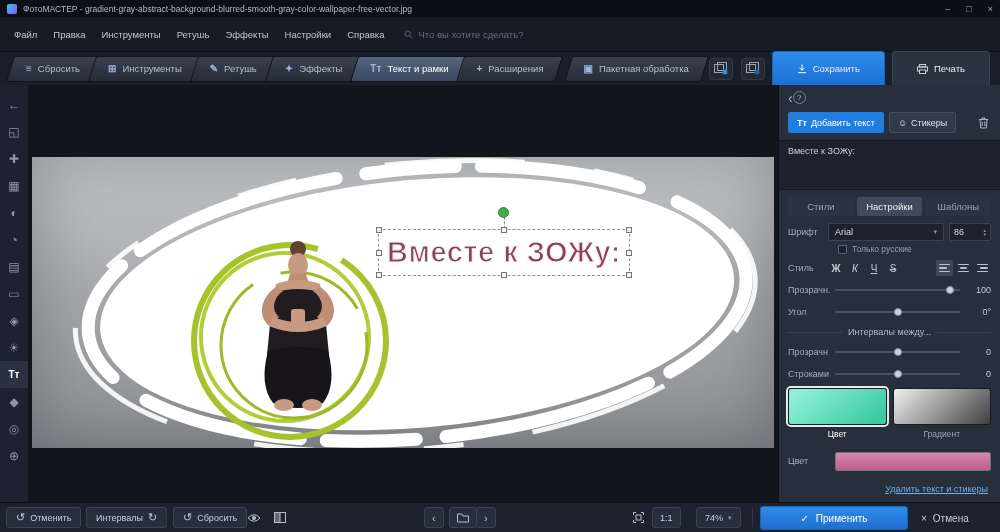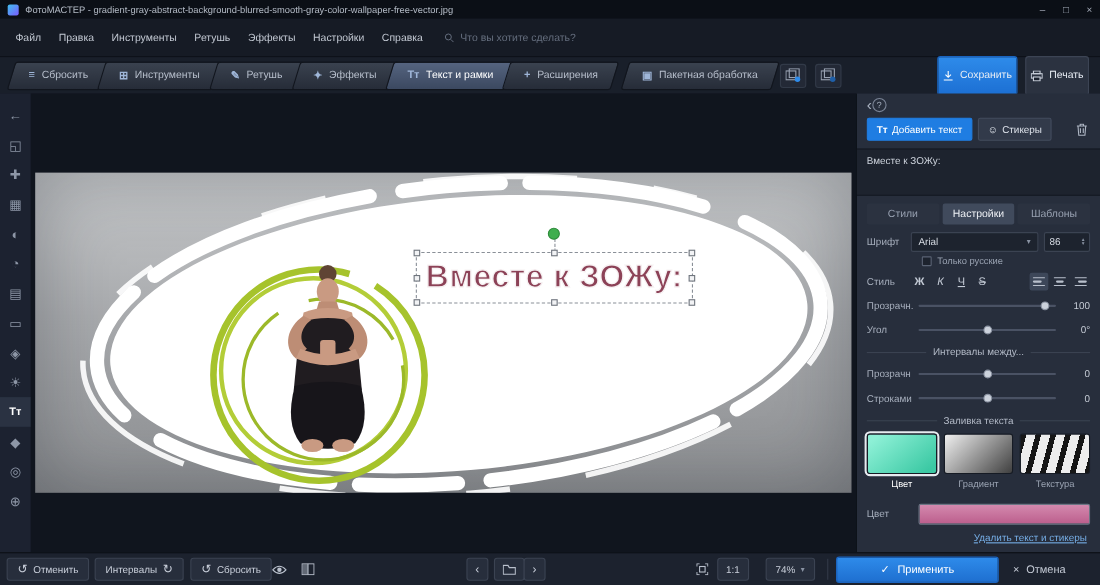--- a/index.html
+++ b/index.html
@@ -19,21 +19,21 @@
 .toolbar{height:33px;background:#191f2a;display:flex;align-items:center;padding:0 10px;flex:none}
 .tab{position:relative;height:26px;padding:0 16px;display:flex;align-items:center;gap:6px;font-size:9.5px;color:#b7bfcc;white-space:nowrap;margin-right:-4px}
 .tab::before{content:"";position:absolute;inset:0;background:linear-gradient(#3a424f,#262c38);border:1px solid #11151d;border-radius:3px;transform:skewX(-17deg)}
 .tab>span{position:relative;z-index:1}
 .tab .tico{font-size:10px;color:#9fb6d8;font-weight:bold}
 .tab.active{color:#fff}
 .tab.active::before{background:linear-gradient(#55647f,#3b4860)}
 .tab.batch{margin-left:12px}
 .mini-btn{width:24px;height:22px;margin-left:8px;border-radius:3px;display:flex;align-items:center;justify-content:center;background:#232936;border:1px solid #323a48}
 .tb-right{margin-left:auto;display:flex;gap:7px}
-.btn{display:flex;align-items:center;gap:6px;height:36px;padding:0 4px;border-radius:3px;font-size:9.5px;color:#e8edf4;background:#2b3240;border:1px solid #3c4454}
+.btn{display:flex;align-items:center;gap:6px;height:36px;padding:0 24px;border-radius:3px;font-size:9.5px;color:#e8edf4;background:#2b3240;border:1px solid #3c4454}
 .btn.blue{background:linear-gradient(#2e8bea,#1c6fd3);border-color:#1a64c0}
 
 .main{flex:1;display:flex;min-height:0}
 .toolcol{width:28px;background:#1c2230;display:flex;flex-direction:column;align-items:center;padding-top:6px;flex:none}
 .tool{width:28px;height:27px;display:flex;align-items:center;justify-content:center;color:#8d96a6;font-size:12px}
 .tool.active{color:#fff;background:#2a3242}
 .canvas{flex:1;position:relative;background:#10151e;overflow:hidden}
 .photo{position:absolute;left:4px;top:72px;width:742px;height:291px;background:linear-gradient(180deg,#c7c9cb,#a8aaad 45%,#8d8f92);box-shadow:inset 0 0 70px rgba(35,40,48,.35)}
 .photo>svg{position:absolute;inset:0;width:100%;height:100%}
 .selbox{position:absolute;left:346px;top:72px;width:252px;height:47px;border:1px dashed #8a9098;display:flex;align-items:center;justify-content:center}
@@ -359,34 +359,29 @@
       </div>
       <div class="row">
         <span class="lbl">Строками</span>
         <div class="slider">
             <span class="track"></span>
             <span class="thumb" style="left:50%"></span>
           </div>
         <span class="val">0</span>
       </div>
 
-      <div class="divtext">Заливка текста</div>
 
       <div class="swatches">
         <div class="swatch sel">
           <div class="swbox sw-color"></div>
           <div class="swlbl">Цвет</div>
         </div>
         <div class="swatch">
           <div class="swbox sw-grad"></div>
           <div class="swlbl">Градиент</div>
-        </div>
-        <div class="swatch">
-          <div class="swbox sw-tex"></div>
-          <div class="swlbl">Текстура</div>
         </div>
       </div>
 
       <div class="row" style="margin-top:8px">
         <span class="lbl">Цвет</span>
         <div class="colorbar"></div>
       </div>
 
       <div class="dellink">Удалить текст и стикеры</div>
     </div>

